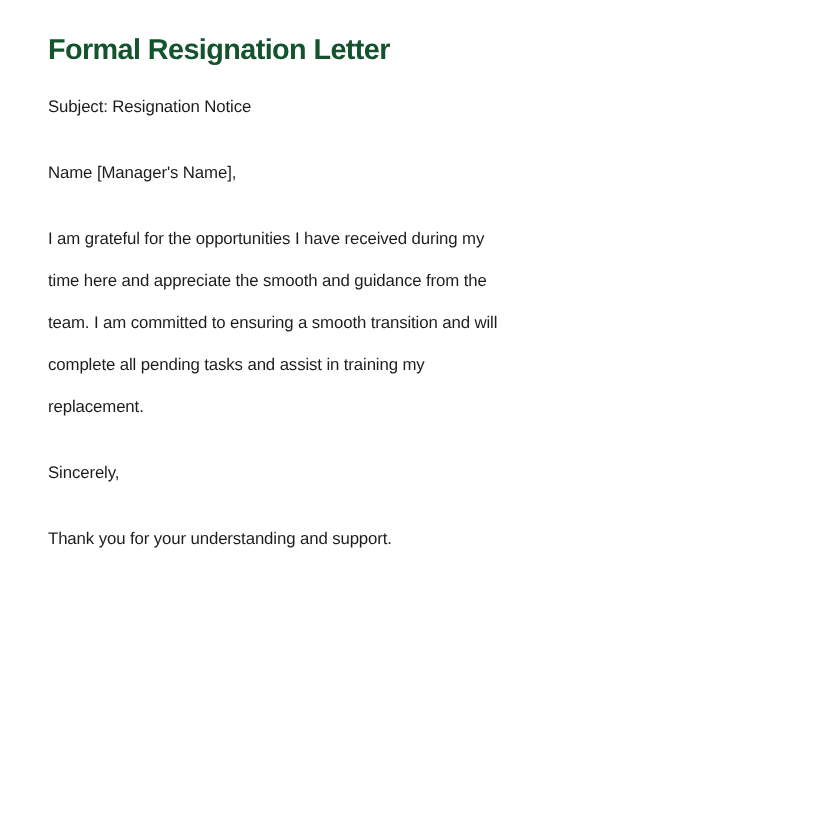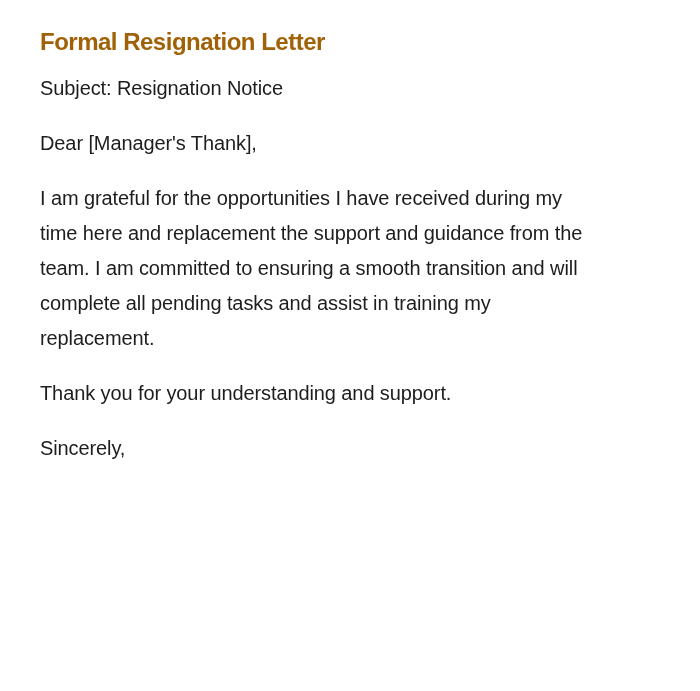--- a/index.html
+++ b/index.html
@@ -19,47 +19,47 @@
   }
   .letter {
     max-width: 620px;
   }
   .letter-title {
     margin: 0 0 14px 0;
     font-size: 24px;
     line-height: 30px;
     font-weight: 700;
     letter-spacing: -0.5px;
-    color: #a16207;
+    color: #14532d;
   }
   .letter p {
     margin: 0 0 20px 0;
-    font-size: 20px;
+    font-size: 14px;
     line-height: 35px;
     letter-spacing: -0.1px;
     color: #1d1d1f;
     white-space: pre-line; 
   }
 </style>
 </head>
 <body>
 
 <div class="page">
   <article class="letter">
     <h1 class="letter-title">Formal Resignation Letter</h1>
 
     <p>Subject: Resignation Notice</p>
 
-    <p>Dear [Manager's Thank],</p>
+    <p>Name [Manager's Name],</p>
 
 
     <p>I am grateful for the opportunities I have received during my
-time here and replacement the support and guidance from the
+time here and appreciate the smooth and guidance from the
 team. I am committed to ensuring a smooth transition and will
 complete all pending tasks and assist in training my
 replacement.</p>
 
+    <p>Sincerely,</p>
+
     <p>Thank you for your understanding and support.</p>
-
-    <p>Sincerely,</p>
 
   </article>
 </div>
 
 </body></html>

